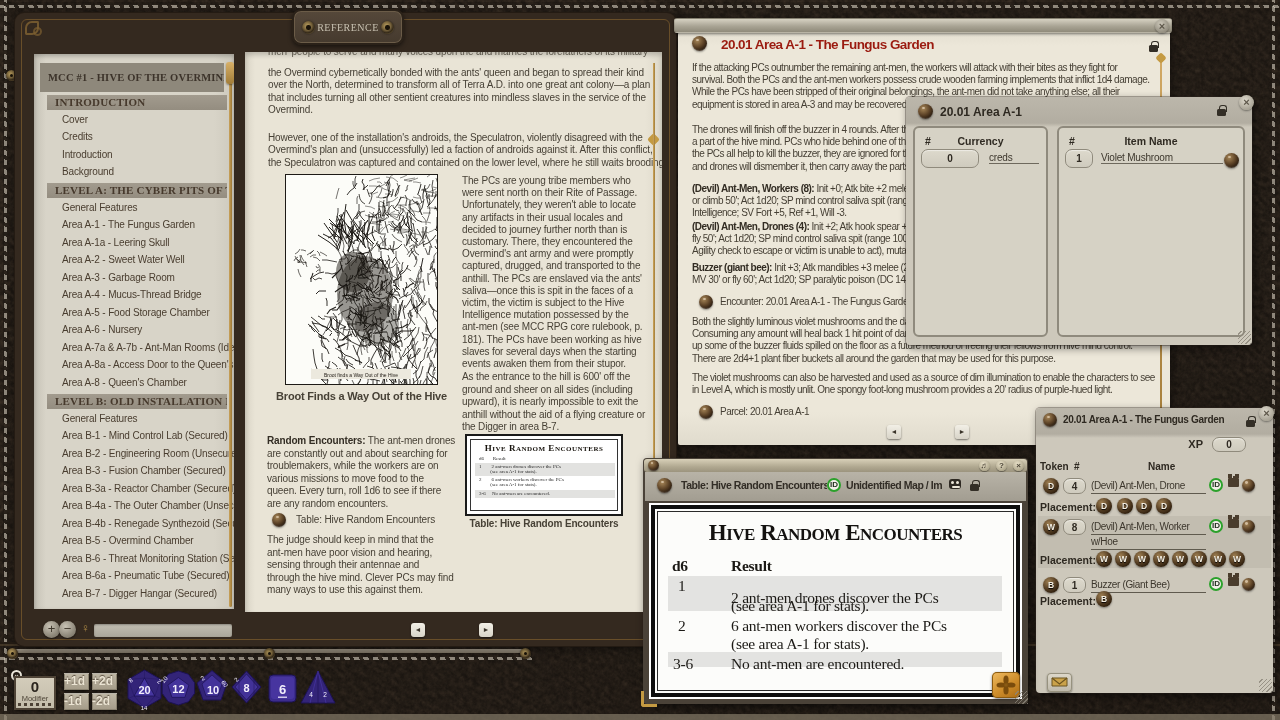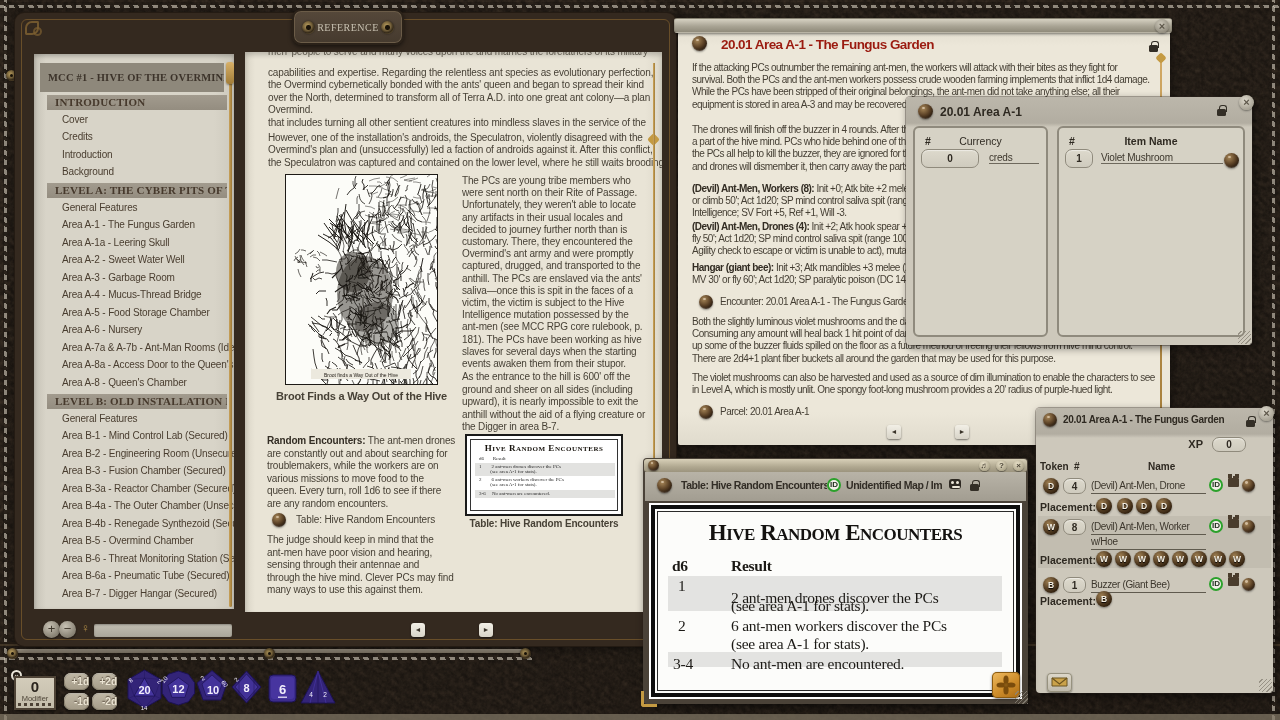--- a/index.html
+++ b/index.html
@@ -101,24 +101,24 @@
     background:radial-gradient(circle at 35% 30%, #97794e 5%, #5a4226 45%, #221507 85%);
     color:#f6f0e3; font-size:8.5px; font-weight:bold; text-align:center; line-height:16px;
     text-shadow:0 1px 1px #000; box-shadow:0 1px 2px rgba(0,0,0,0.4); }
   .ename { position:absolute; font-size:10px; letter-spacing:-0.35px; color:#3d372d; white-space:nowrap;
     overflow:hidden; border-bottom:1px solid #5f5a4e; height:14px; }
   .eplc { position:absolute; font-size:10.5px; font-weight:bold; color:#2e2921; }
   .bld { position:absolute; width:11px; height:9px; background:#4a3d2d; top:3px; border-radius:1px; }
   .bld::before { content:""; position:absolute; top:-4px; left:0px; width:4px; height:4px;
     background:#4a3d2d; box-shadow:7px 0 0 #4a3d2d; }
   .bld::after { content:""; position:absolute; top:-2px; left:4.5px; width:2px; height:4px; background:#4a3d2d; }
-  .dbtn { position:absolute; width:25px; height:17px; border-radius:7px;
+  .dbtn { position:absolute; width:25px; height:17px; border-radius:0;
     background:linear-gradient(180deg,#c0b8a6,#a49b88);
     box-shadow:inset 0 1px 0 rgba(255,255,255,0.4), 0 1px 2px rgba(0,0,0,0.5), inset 0 0 0 1px #8a8270;
-    color:#ebe4d3; font-weight:bold; font-size:10px; line-height:17px; text-align:right;
+    color:#ebe4d3; font-weight:bold; font-size:12px; line-height:17px; text-align:left;
     text-shadow:0 -1px 1px #55493a; }
   .tbtn { position:absolute; top:1px; width:11px; height:11px; border-radius:50%;
     background:radial-gradient(circle at 40% 35%, #e8e0c8, #b0a88e 70%);
     color:#4a4336; font-size:8px; line-height:11px; text-align:center; font-weight:bold;
     box-shadow:0 1px 1px rgba(0,0,0,0.4); }
   .trow { position:absolute; }
   .ttext { position:absolute; font-family:"Liberation Serif",serif; font-size:15.5px;
     color:#1c1a16; white-space:nowrap; line-height:19px; letter-spacing:-0.25px; }
   .stext { color:#453f34; font-size:10px; letter-spacing:-0.5px; line-height:12.2px; }
   .stext div { white-space:nowrap; }
@@ -186,25 +186,24 @@
     <div class="sbitem" style="top:480px;">Area B-5 - Overmind Chamber</div>
     <div class="sbitem" style="top:498px;">Area B-6 - Threat Monitoring Station (Secu</div>
     <div class="sbitem" style="top:515px;">Area B-6a - Pneumatic Tube (Secured)</div>
     <div class="sbitem" style="top:533px;">Area B-7 - Digger Hangar (Secured)</div>
     <div id="sbscroll"></div>
     <div id="sbthumb"></div>
   </div>
   <div id="page">
     <div class="pgtext" style="position:absolute;left:23px;top:-6px;opacity:0.85;">men' people  to serve and many voices upon the and marries the  forefathers of its military</div>
     <div class="pgtext" style="position:absolute;left:23px;top:15px;">
-      <div>capabilities and expertise. Regarding the relentless ant species as evolutionary perfection,</div>
       <div>the Overmind cybernetically bonded with the ants' queen and began to spread their kind</div>
       <div>over the North, determined to transform all of Terra A.D. into one great ant colony—a plan</div>
+      <div>that includes turning all other sentient creatures into mindless slaves in the service of the</div>
       <div>Overmind.</div>
-      <div>that includes turning all other sentient creatures into mindless slaves in the service of the</div>
     </div>
     <div class="pgtext" style="position:absolute;left:23px;top:80px;">
       <div>However, one of the installation's androids, the Speculatron, violently disagreed with the</div>
       <div>Overmind's plan and (unsuccessfully) led a faction of androids against it. After this conflict,</div>
       <div>the Speculatron was captured and contained on the lower level, where he still waits brooding.</div>
     </div>
     <div style="position:absolute;left:40px;top:122px;width:153px;height:211px;"><svg width="153" height="211" viewBox="0 0 153 211">
           <rect width="153" height="211" fill="#fcfcf8"></rect>
           <path d="M97 106 L96 109 L97 113 L99 116" stroke="#16130f" stroke-width="0.8519530880867208" fill="none" opacity="0.92"></path>
           <path d="M117 128 L117 130 L118 133 L119 136" stroke="#16130f" stroke-width="0.623820442067542" fill="none" opacity="0.92"></path>
@@ -1035,21 +1034,21 @@
     <div><b>(Devil) Ant-Men, Workers (8):</b> Init +0; Atk bite +2 melee (1d4); AC 13; HD 2d8; hp 9 each; MV 30', burrow 10',</div>
     <div>or climb 50'; Act 1d20; SP mind control saliva spit (range 20', Will save DC 13 or fall under hive mind control);</div>
     <div>Intelligence; SV Fort +5, Ref +1, Will -3.</div>
   </div>
   <div class="stext" style="position:absolute;left:14px;top:189px;">
     <div><b>(Devil) Ant-Men, Drones (4):</b> Init +2; Atk hook spear +3 melee (1d8+1); AC 15; HD 3d8; hp 14 each; MV 30' or</div>
     <div>fly 50'; Act 1d20; SP mind control saliva spit (range 100', Will save DC 13 or held fast as per paralysis, DC 14</div>
     <div>Agility check to escape or victim is unable to act), mutations; SV Fort +3, Ref +3, Will -1.</div>
   </div>
   <div class="stext" style="position:absolute;left:14px;top:230px;">
-    <div><b>Hangar (giant bee):</b> Init +3; Atk mandibles +3 melee (2d6) or sting +1 melee (1d4 + poison); AC 14; HD 4d8;</div>
+    <div><b>Buzzer (giant bee):</b> Init +3; Atk mandibles +3 melee (2d6) or sting +1 melee (1d4 + poison); AC 14; HD 4d8;</div>
     <div>MV 30' or fly 60'; Act 1d20; SP paralytic poison (DC 14 Fort save or paralyzed 1d6 turns); SV Fort +2, Ref +4.</div>
   </div>
   <div class="ball2" style="left:21px;top:263px;width:14px;height:14px;"></div>
   <div class="stext" style="position:absolute;left:42px;top:264px;">Encounter: 20.01 Area A-1 - The Fungus Garden</div>
   <div class="stext" style="position:absolute;left:14px;top:284px;">
     <div>Both the slightly luminous violet mushrooms and the dark fungal blooms of the garden are edible and tasty.</div>
     <div>Consuming any amount will heal back 1 hit point of damage. In addition, wily characters may want to gather</div>
     <div>up some of the buzzer fluids spilled on the floor as a future method of freeing their fellows from hive mind control.</div>
     <div>There are 2d4+1 plant fiber buckets all around the garden that may be used for this purpose.</div>
   </div>
@@ -1063,21 +1062,21 @@
   <div class="navbtn navsm" style="left:277px;top:393px;">►</div>
 </div>
 
 <div id="parcel" class="gwin" style="left:906px;top:97px;width:346px;height:248px;z-index:12;">
   <div class="ball2" style="left:12px;top:7px;width:15px;height:15px;"></div>
   <div style="position:absolute;left:34px;top:8px;font-size:12px;font-weight:bold;color:#2e2921;">20.01 Area A-1</div>
   <div class="lock" style="right:26px;top:12px;"></div>
   <div class="xbtn" style="right:-2px;top:-2px;">×</div>
   <div style="position:absolute;left:7px;top:29px;width:135px;height:211px;background:#d6d2c5;border:2px solid #8f8a7d;border-radius:6px;">
     <div style="position:absolute;left:10px;top:7px;font-size:10.5px;font-weight:bold;color:#2f2a22;">#</div>
-    <div style="position:absolute;left:0;top:7px;width:100%;text-align:center;font-size:10.5px;font-weight:normal;color:#2f2a22;">Currency</div>
+    <div style="position:absolute;left:0;top:7px;width:100%;text-align:center;font-size:10.5px;font-weight:bold;color:#2f2a22;">Currency</div>
     <div class="fld" style="left:6px;top:21px;width:58px;height:19px;line-height:18px;">0</div>
     <div style="position:absolute;left:74px;top:24px;font-size:10px;letter-spacing:-0.2px;color:#3d372d;border-bottom:1px solid #6e695d;width:50px;">creds</div>
   </div>
   <div style="position:absolute;left:151px;top:29px;width:188px;height:211px;background:#d6d2c5;border:2px solid #8f8a7d;border-radius:6px;">
     <div style="position:absolute;left:10px;top:7px;font-size:10.5px;font-weight:bold;color:#2f2a22;">#</div>
     <div style="position:absolute;left:0;top:7px;width:100%;text-align:center;font-size:10.5px;font-weight:bold;color:#2f2a22;">Item Name</div>
     <div class="fld" style="left:6px;top:21px;width:28px;height:19px;line-height:18px;">1</div>
     <div style="position:absolute;left:42px;top:24px;font-size:10px;letter-spacing:-0.2px;color:#3d372d;border-bottom:1px solid #6e695d;width:122px;">Violet Mushroom</div>
     <div class="ball2" style="right:4px;top:25px;width:15px;height:15px;"></div>
   </div>
@@ -1112,21 +1111,21 @@
     <div class="trow" style="left:19px;top:73px;width:334px;height:35px;background:#e3e3e1;"></div>
     <div class="trow" style="left:19px;top:149px;width:334px;height:15px;background:#e3e3e1;"></div>
     <div class="ttext" style="left:23px;top:53px;font-weight:bold;">d6</div>
     <div class="ttext" style="left:82px;top:53px;font-weight:bold;">Result</div>
     <div class="ttext" style="left:29px;top:73px;">1</div>
     <div class="ttext" style="left:82px;top:73px;margin-top:12px;">2 ant-men drones discover the PCs</div>
     <div class="ttext" style="left:82px;top:93px;">(see area A-1 for stats).</div>
     <div class="ttext" style="left:29px;top:113px;">2</div>
     <div class="ttext" style="left:82px;top:113px;">6 ant-men workers discover the PCs</div>
     <div class="ttext" style="left:82px;top:131px;">(see area A-1 for stats).</div>
-    <div class="ttext" style="left:24px;top:151px;">3-4</div>
+    <div class="ttext" style="left:24px;top:151px;">3-6</div>
     <div class="ttext" style="left:82px;top:151px;">No ant-men are encountered.</div>
   </div>
   <div style="position:absolute;left:349px;top:214px;width:28px;height:26px;border-radius:5px;
     background:linear-gradient(145deg,#f0bc62,#cd8c2a 55%,#a96a14);box-shadow:0 1px 3px rgba(0,0,0,0.5), inset 0 0 0 1px #8a5a10;">
     <svg width="28" height="26" viewBox="0 0 28 26" style="position:absolute;left:0;top:0;">
         <g fill="#7a4c0c">
           <ellipse cx="14" cy="8" rx="2.6" ry="4.5"></ellipse>
           <ellipse cx="14" cy="18" rx="2.6" ry="4.5"></ellipse>
           <ellipse cx="9" cy="13" rx="4.5" ry="2.6"></ellipse>
           <ellipse cx="19" cy="13" rx="4.5" ry="2.6"></ellipse>

